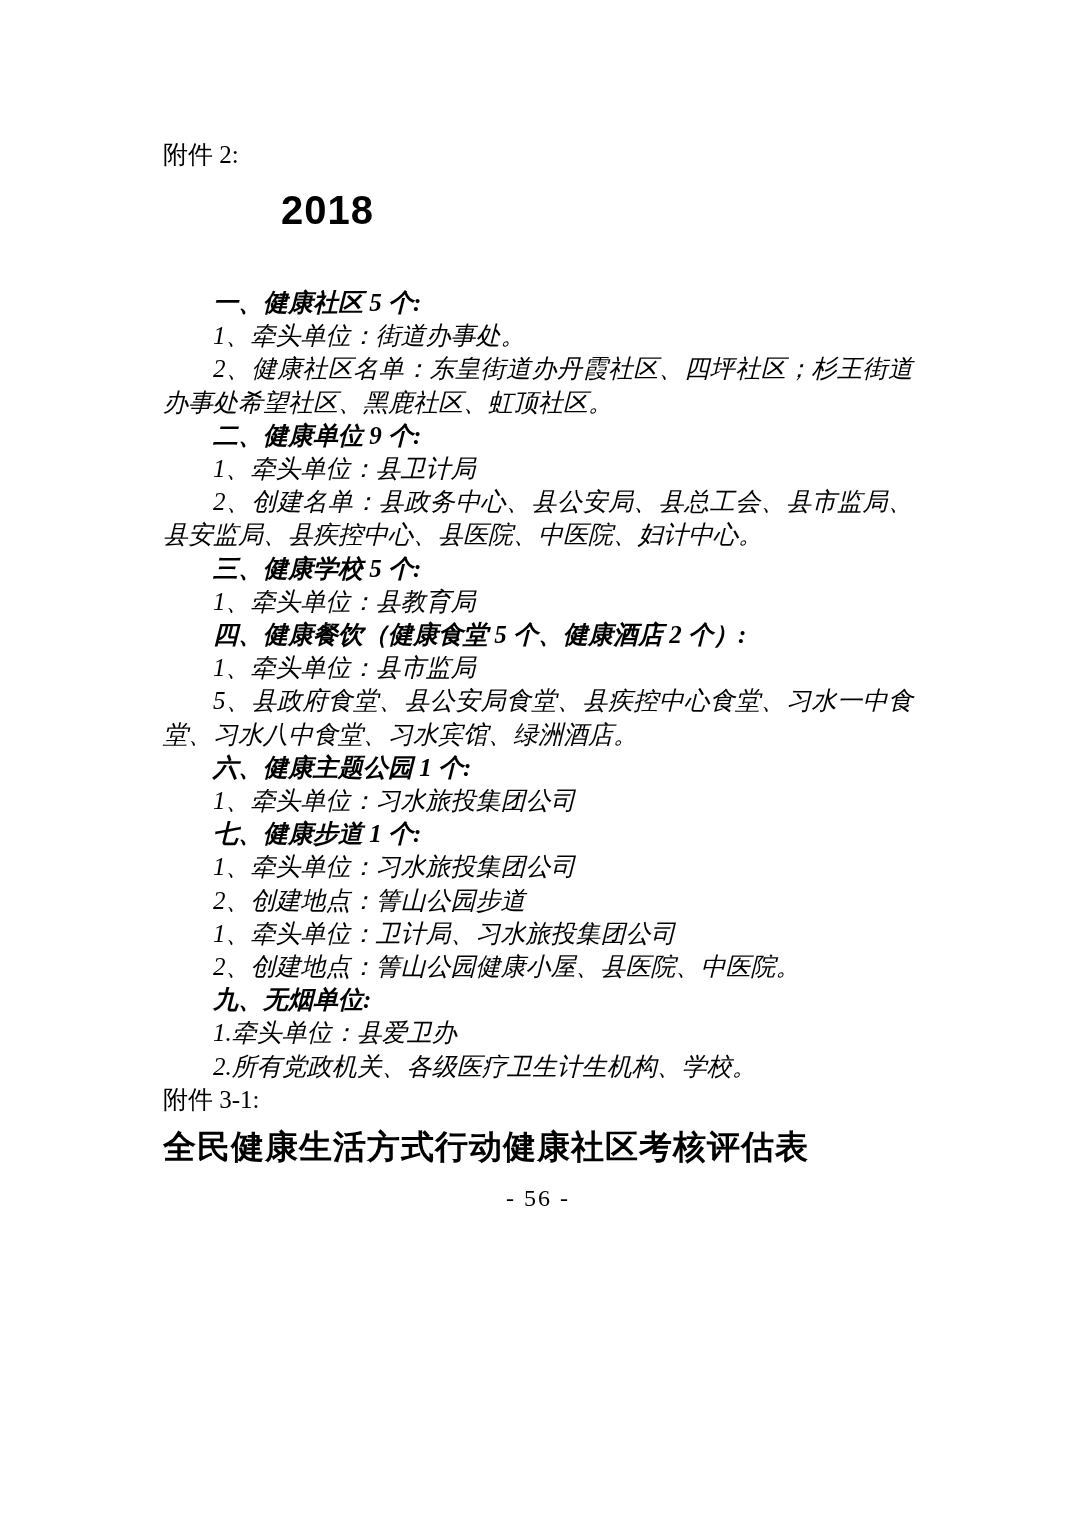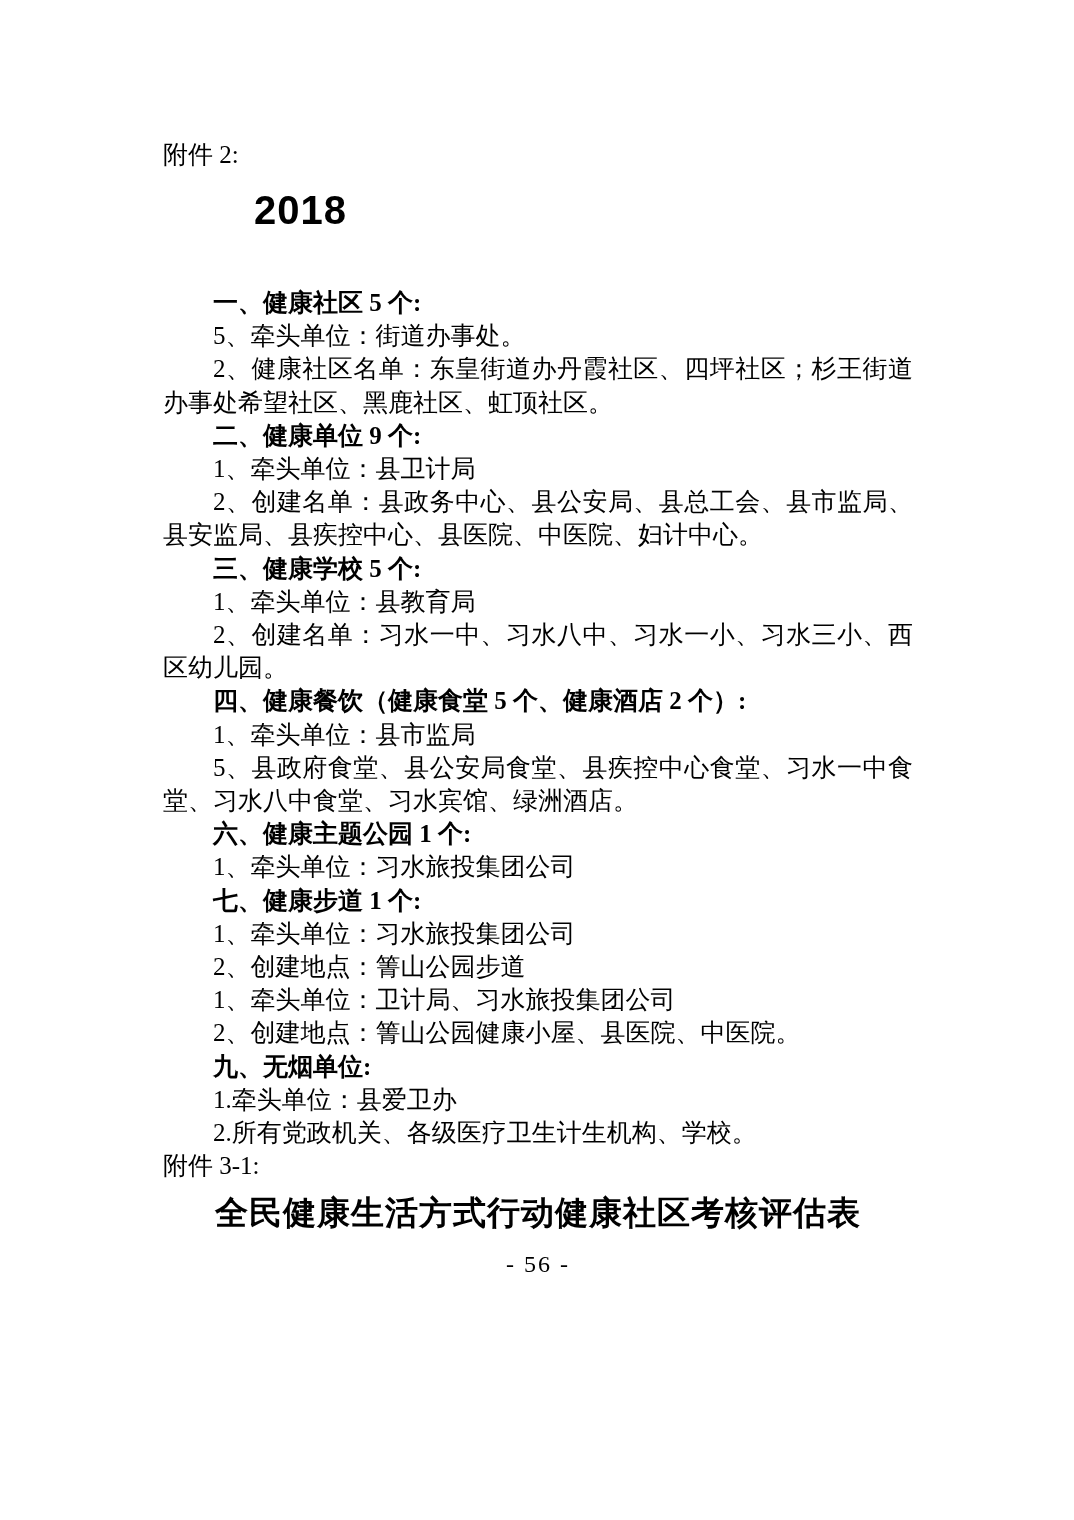--- a/index.html
+++ b/index.html
@@ -23,49 +23,50 @@
   .att-label {
     font-size: 25px;
     line-height: 34px;
     text-align: left;
   }
   .year-title {
     font-family: "Liberation Sans", "DejaVu Sans", sans-serif;
     font-size: 40px;
     font-weight: 600;
     line-height: 48px;
-    margin: 14px 0 0 91px;
+    margin: 14px 0 0 118px;
     letter-spacing: 1px;
   }
   .content {
     margin-top: 52px;
     font-size: 25px;
     line-height: 33.2px;
     text-align: justify;
     text-justify: inter-ideograph;
   }
   .content p {
     margin: 0;
     padding: 0;
     text-indent: 2em;
+    font-style: italic;
   }
   .content p.heading {
     font-weight: bold;
   }
   .att-label-2 {
     margin-top: 0;
     font-size: 25px;
     line-height: 34px;
     text-align: left;
   }
   .main-title {
     font-family: "Liberation Sans", "DejaVu Sans", sans-serif;
     font-size: 33px;
     font-weight: bold;
-    text-align: center;
+    text-align: left;
     line-height: 44px;
     margin-top: 8px;
     letter-spacing: 1px;
   }
   .page-number {
     font-size: 24px;
     text-align: center;
     margin-top: 16px;
     letter-spacing: 2px;
   }
@@ -76,34 +77,33 @@
 <div class="page">
 
   <div class="att-label">附件 2:</div>
 
   <div class="year-title">2018</div>
 
   <div class="content">
 
     <div>
       <p class="heading">一、健康社区 5 个:</p>
-      <p>5、牵头单位：街道办事处。</p>
+      <p>1、牵头单位：街道办事处。</p>
       <p>2、健康社区名单：东皇街道办丹霞社区、四坪社区；杉王街道办事处希望社区、黑鹿社区、虹顶社区。</p>
     </div>
 
     <div>
       <p class="heading">二、健康单位 9 个:</p>
       <p>1、牵头单位：县卫计局</p>
       <p>2、创建名单：县政务中心、县公安局、县总工会、县市监局、县安监局、县疾控中心、县医院、中医院、妇计中心。</p>
     </div>
 
     <div>
       <p class="heading">三、健康学校 5 个:</p>
       <p>1、牵头单位：县教育局</p>
-      <p>2、创建名单：习水一中、习水八中、习水一小、习水三小、西区幼儿园。</p>
     </div>
 
     <div>
       <p class="heading">四、健康餐饮（健康食堂 5 个、健康酒店 2 个）:</p>
       <p>1、牵头单位：县市监局</p>
       <p>5、县政府食堂、县公安局食堂、县疾控中心食堂、习水一中食堂、习水八中食堂、习水宾馆、绿洲酒店。</p>
     </div>
 
 
     <div>

